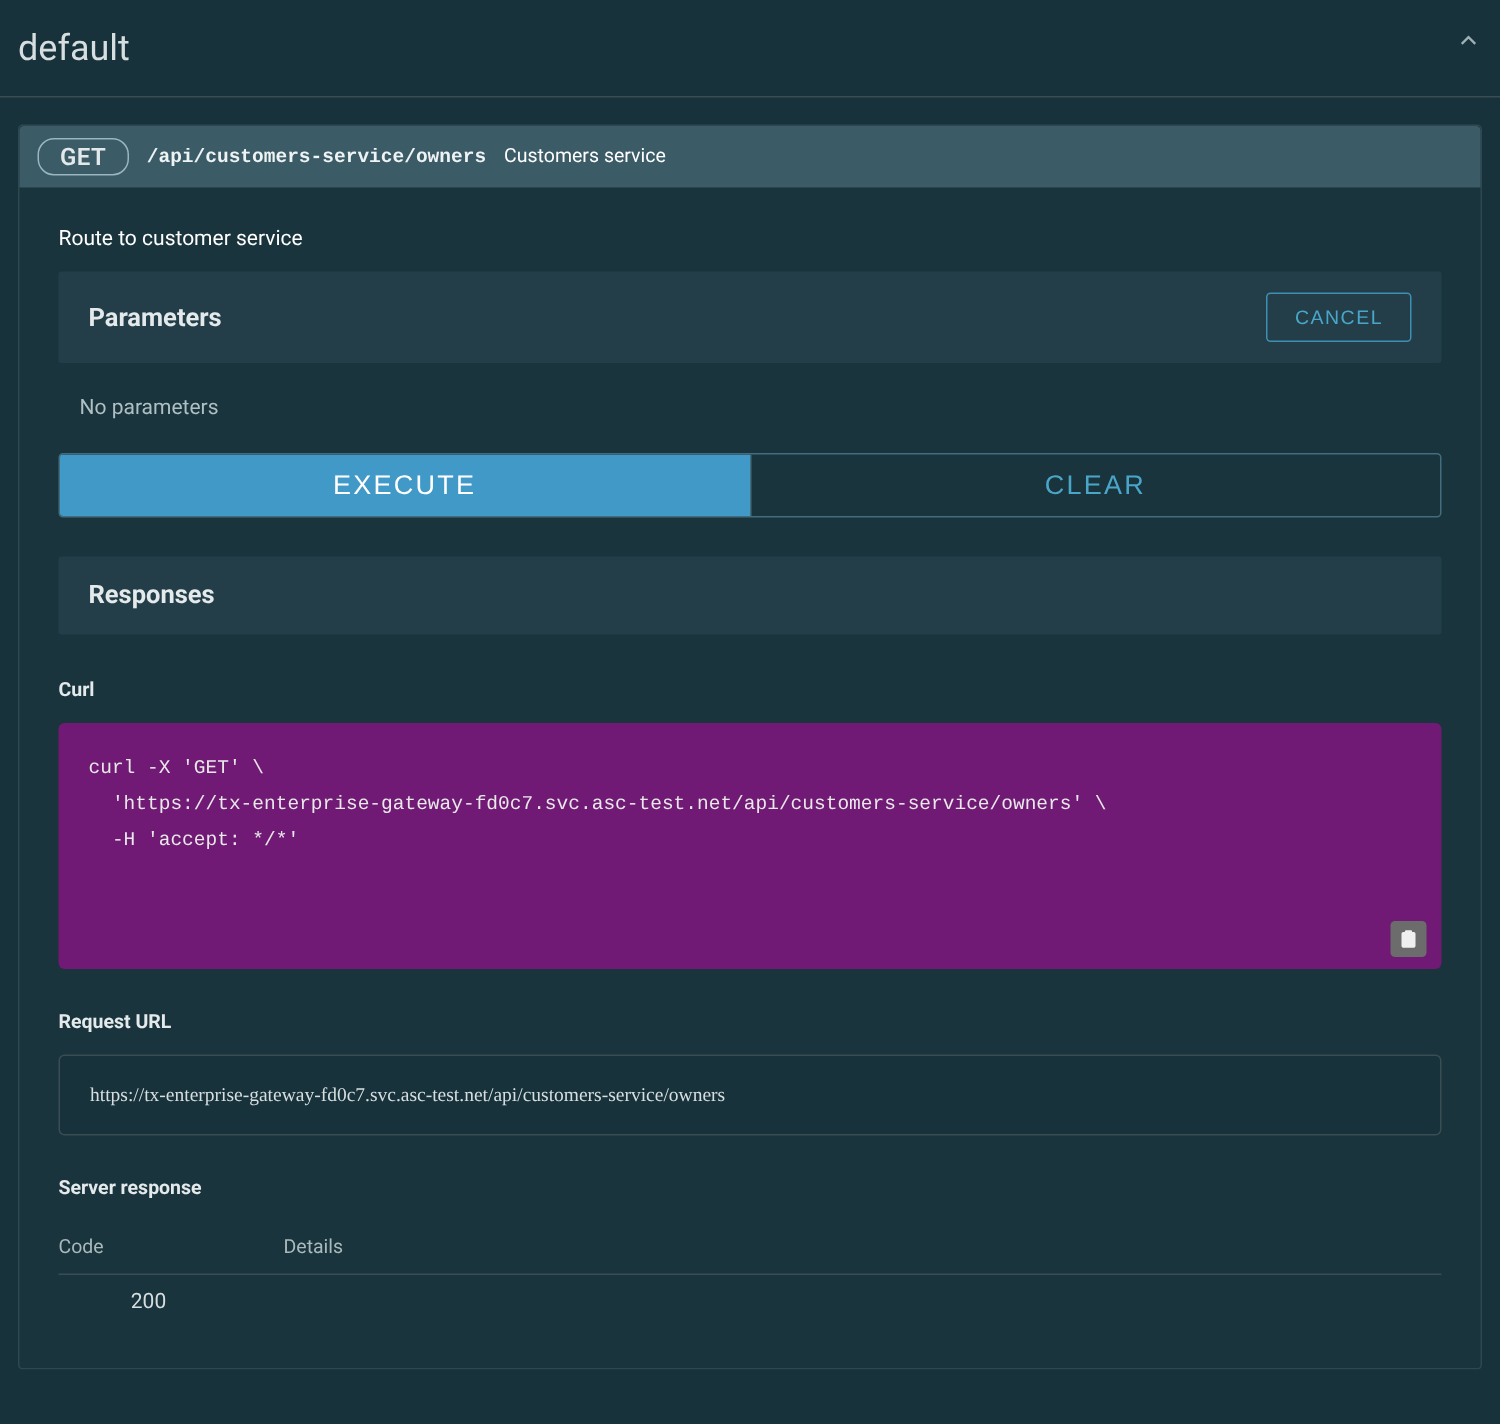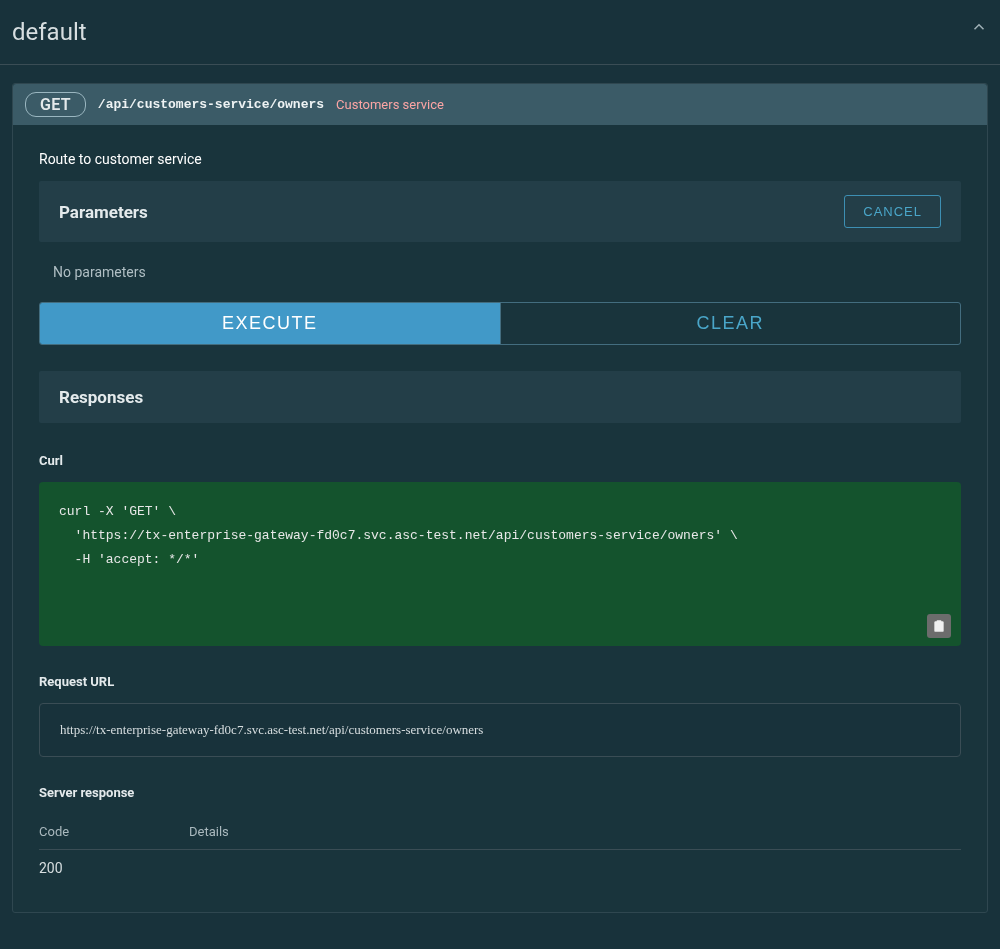--- a/index.html
+++ b/index.html
@@ -53,21 +53,21 @@
     letter-spacing: 0.3px;
   }
   .op-path {
     font-family: "Courier New", monospace;
     font-size: 13px;
     color: #eef3f4;
     font-weight: 600;
   }
   .op-desc {
     font-size: 13px;
-    color: #fca5a5;
+    color: #ffffff;
     font-weight: 400;
   }
   .op-body { padding: 26px; }
   .route-note {
     color: #ffffff;
     font-size: 14px;
     margin-bottom: 14px;
   }
   .panel-bar {
     display: flex;
@@ -129,21 +129,21 @@
     margin-bottom: 30px;
   }
   .sub-label {
     font-size: 13px;
     font-weight: 700;
     color: #e4eaec;
     margin: 0 0 14px 0;
   }
   .codebox {
     position: relative;
-    background: #14532d;
+    background: #701a75;
     border-radius: 4px;
     padding: 18px 20px 26px 20px;
     margin-bottom: 28px;
     font-family: "Courier New", monospace;
     font-size: 13px;
     color: #e8e8e8;
     line-height: 1.85;
     white-space: pre;
     overflow-x: auto;
   }
@@ -176,21 +176,21 @@
   .resp-head, .resp-row {
     display: flex;
     gap: 30px;
     padding: 10px 0;
     font-size: 13px;
     color: #aab9be;
   }
   .resp-head { border-bottom: 1px solid #3a4d55; }
   .col-code { width: 120px; }
   .col-details { flex: 1; }
-  .resp-row .col-code { font-size: 14px; color: #d7dee0; }
+  .resp-row .col-code { font-size: 14px; color: #d7dee0; text-align: center; }
   .resp-body-label {
     font-size: 13px;
     font-weight: 700;
     color: #e4eaec;
     padding-top: 30px;
     padding-bottom: 10px;
   }
 </style>
 </head>
 <body>

